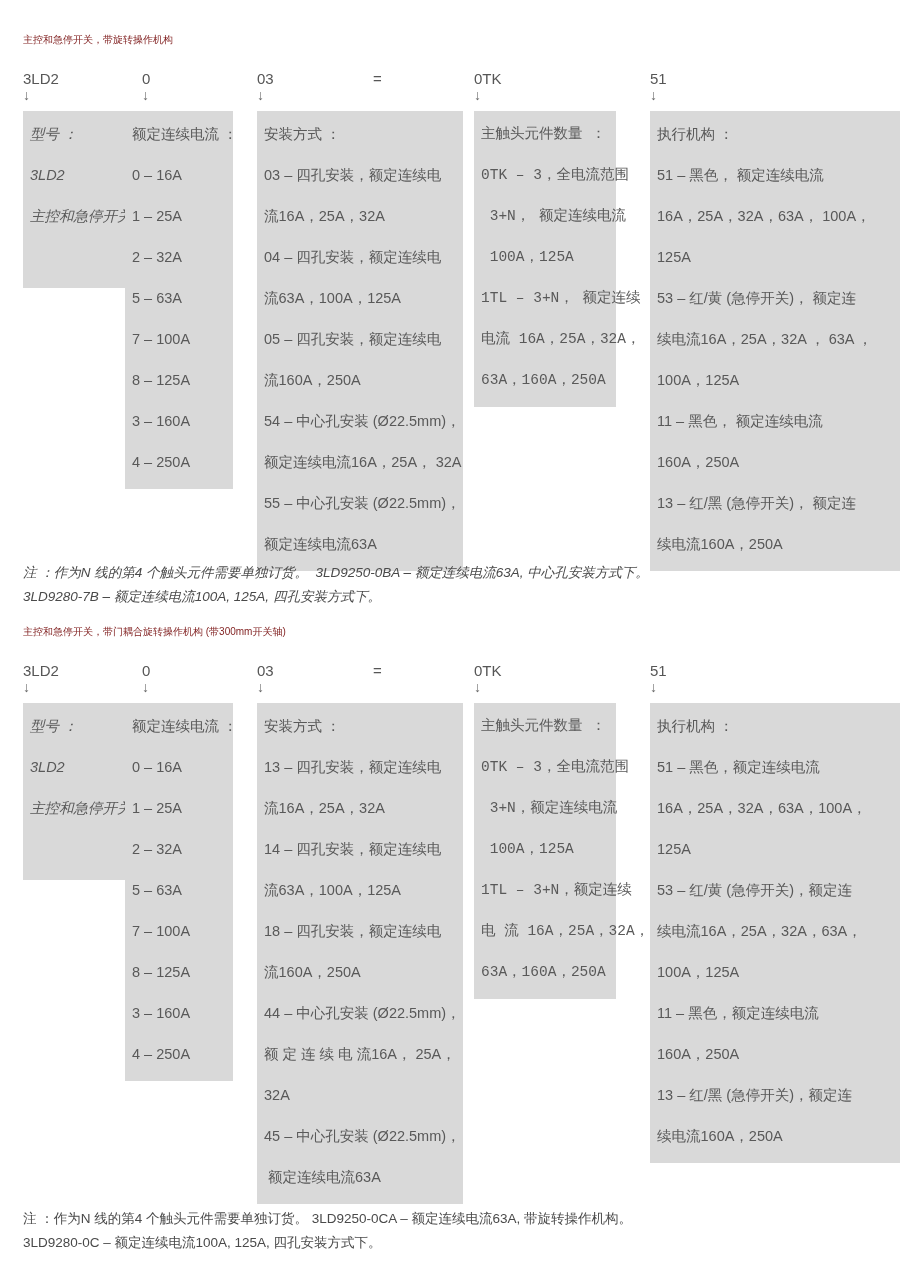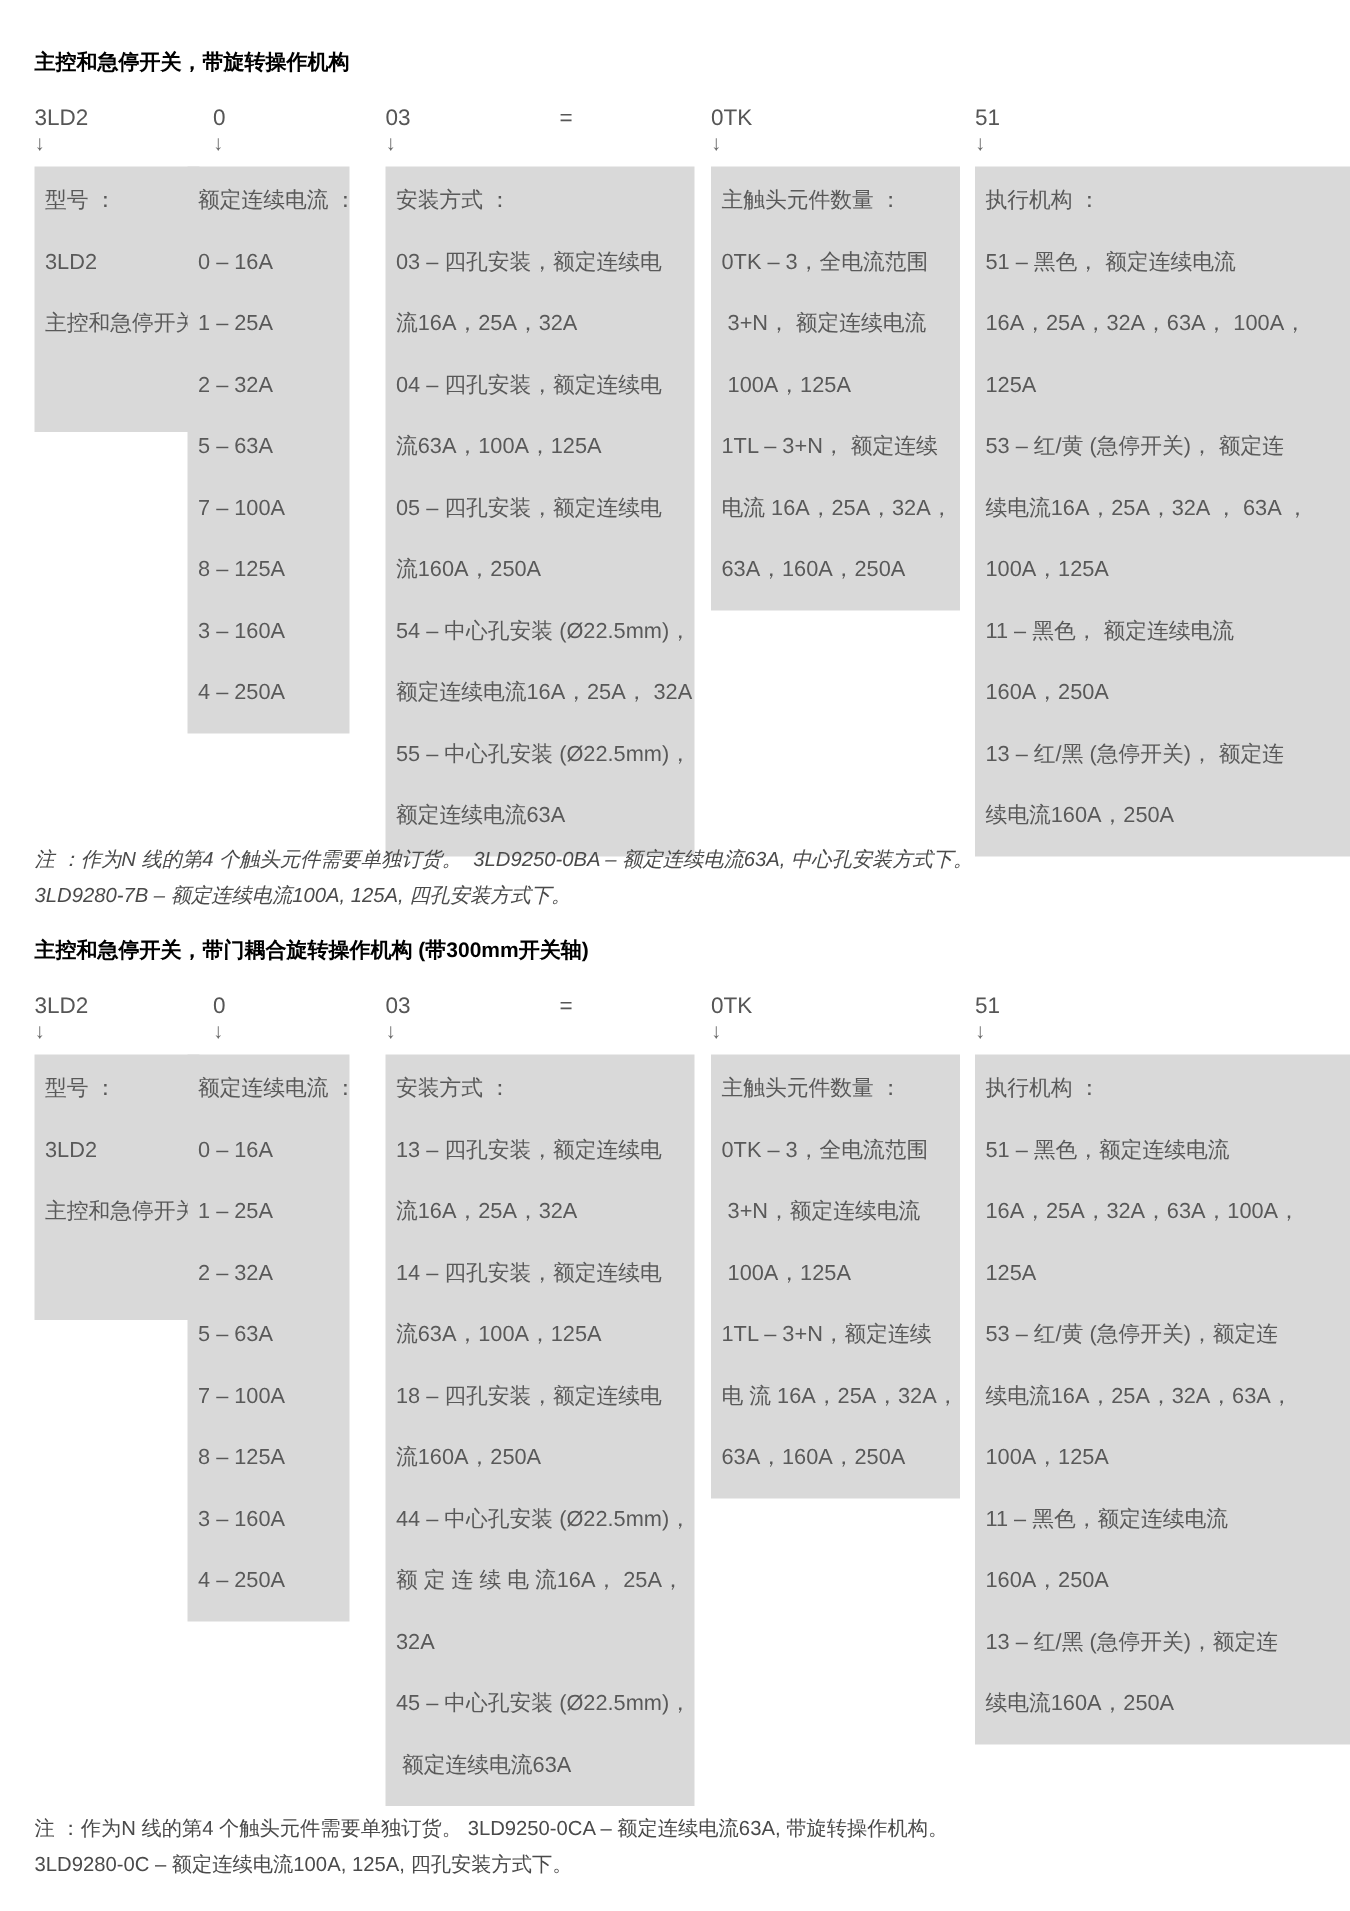--- a/index.html
+++ b/index.html
@@ -1,29 +1,29 @@
 <!DOCTYPE html>
 <html><head>
 <meta charset="utf-8">
 <style>
   html,body{margin:0;padding:0;background:#ffffff;}
   .page{position:relative;width:900px;height:1274px;background:#ffffff;overflow:hidden;
         font-family:"Liberation Sans","DejaVu Sans",sans-serif;color:#595959;}
   .section{position:absolute;left:0;width:900px;}
   .sec1{top:33px;}
   .sec2{top:625px;}
-  .title{position:absolute;left:23px;top:0;font-size:14px;font-weight:bold;color:#000000;white-space:pre;}
+  .title{position:absolute;left:23px;top:0;font-size:10px;font-weight:normal;color:#7f1d1d;white-space:pre;}
   .code{position:absolute;top:37px;font-size:15px;color:#565656;white-space:pre;}
   .arrow{position:absolute;top:54px;font-size:14px;color:#6a6a6a;}
   .p1{left:23px}.p2{left:142px}.p3{left:257px}.p4{left:373px}.p5{left:474px}.p6{left:650px}
   .col{position:absolute;top:78px;background:#d9d9d9;box-sizing:border-box;padding:3px 4px 6px 7px;}
-  .c1{left:23px;width:110px;height:177px;}
+  .c1{left:23px;width:110px;height:177px;font-style:italic;}
   .c2{left:125px;width:108px;}
   .c3{left:257px;width:206px;}
-  .c4{left:474px;width:166px;}
+  .c4{left:474px;width:142px;font-family:Liberation Mono, monospace;}
   .c5{left:650px;width:274px;}
   .hline,.line{line-height:41px;font-size:14.5px;color:#595959;white-space:pre;}
   .notes{position:absolute;left:23px;width:870px;font-size:13.5px;color:#4a4a4a;line-height:24px;}
   .notes div{white-space:pre;}
   .sec1 .notes{top:528px;font-style:italic;}
   .sec2 .notes{top:582px;}
 </style>
 </head>
 <body>
 

